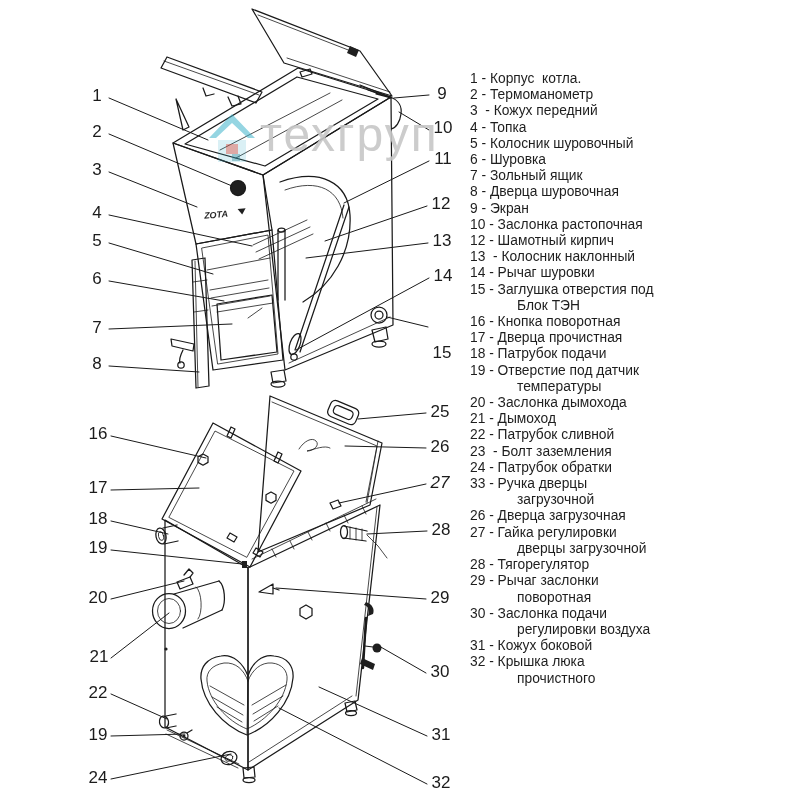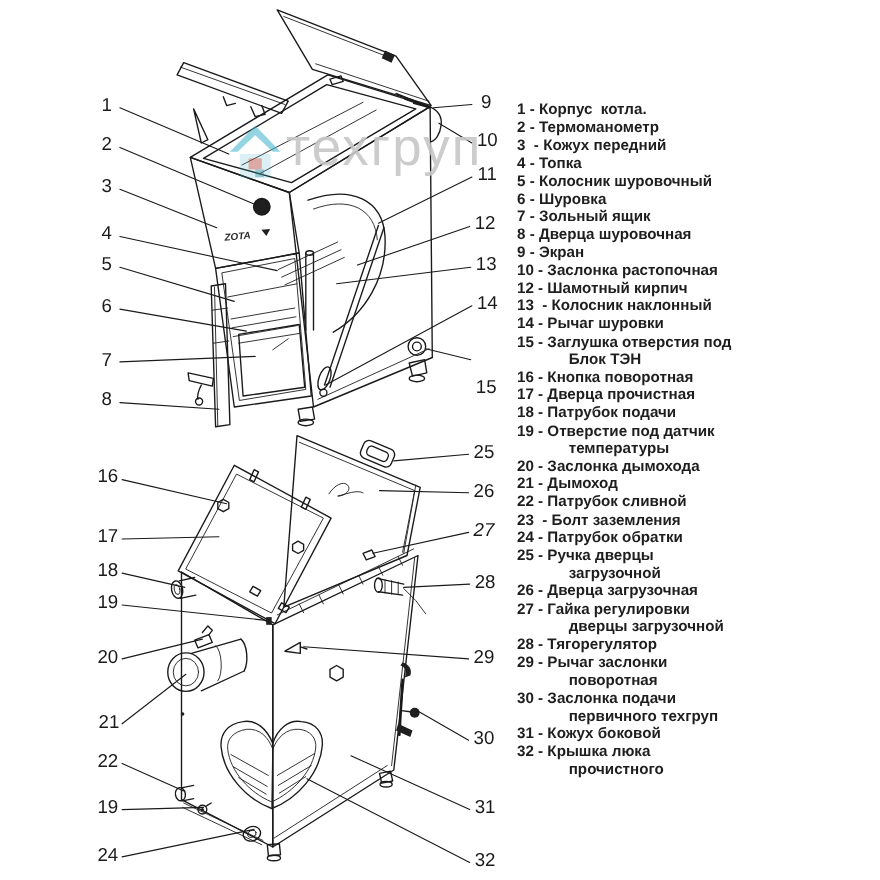--- a/index.html
+++ b/index.html
@@ -7,22 +7,22 @@
          font-family:"Liberation Sans",sans-serif;}
   .art{position:absolute;left:0;top:0;width:800px;height:800px;}
   .art path,.art line,.art ellipse,.art circle,.art rect,.art polyline{
       fill:none;stroke:#1a1a1a;stroke-width:1.25;stroke-linejoin:round;stroke-linecap:round;}
   .art .leader{stroke-width:1;}
   .art .thin{stroke-width:0.8;}
   .art .fill{fill:#1f1f1f;stroke:none;}
   .art .wide{stroke-width:2.4;}
   .callout{position:absolute;transform:translate(-50%,-50%);font-size:17px;color:#1b1b1b;
            font-weight:400;line-height:1;}
-  #legend{position:absolute;left:470px;top:92px;width:326px;font-size:13.8px;
-          font-weight:bold;color:#1e1e1e;line-height:16.2px;}
+  #legend{position:absolute;left:470px;top:71px;width:326px;font-size:13.8px;
+          font-weight:normal;color:#1e1e1e;line-height:16.2px;}
   .leg-line{white-space:pre;}
   .leg-line.cont{padding-left:47px;}
   .watermark{position:absolute;left:208px;top:111px;display:flex;align-items:flex-start;
              pointer-events:none;}
   .wm-text{font-size:48px;color:#c7c7c7;letter-spacing:2px;opacity:.9;margin-left:4px;
            line-height:1;}
   .wm-house{opacity:.55;}
   .zota{font-style:italic;}
 </style>
 </head>
@@ -377,40 +377,40 @@
       <div class="leg-item">
         <div class="leg-line">22 - Патрубок сливной</div>
       </div>
       <div class="leg-item">
         <div class="leg-line">23  - Болт заземления</div>
       </div>
       <div class="leg-item">
         <div class="leg-line">24 - Патрубок обратки</div>
       </div>
       <div class="leg-item">
-        <div class="leg-line">25 - Ручка дверцы</div>
+        <div class="leg-line">33 - Ручка дверцы</div>
         <div class="leg-line cont">загрузочной</div>
       </div>
       <div class="leg-item">
         <div class="leg-line">26 - Дверца загрузочная</div>
       </div>
       <div class="leg-item">
         <div class="leg-line">27 - Гайка регулировки</div>
         <div class="leg-line cont">дверцы загрузочной</div>
       </div>
       <div class="leg-item">
         <div class="leg-line">28 - Тягорегулятор</div>
       </div>
       <div class="leg-item">
         <div class="leg-line">29 - Рычаг заслонки</div>
         <div class="leg-line cont">поворотная</div>
       </div>
       <div class="leg-item">
         <div class="leg-line">30 - Заслонка подачи</div>
-        <div class="leg-line cont">первичного техгруп</div>
+        <div class="leg-line cont">регулировки воздуха</div>
       </div>
       <div class="leg-item">
         <div class="leg-line">31 - Кожух боковой</div>
       </div>
       <div class="leg-item">
         <div class="leg-line">32 - Крышка люка</div>
         <div class="leg-line cont">прочистного</div>
       </div>
     </div>
 

